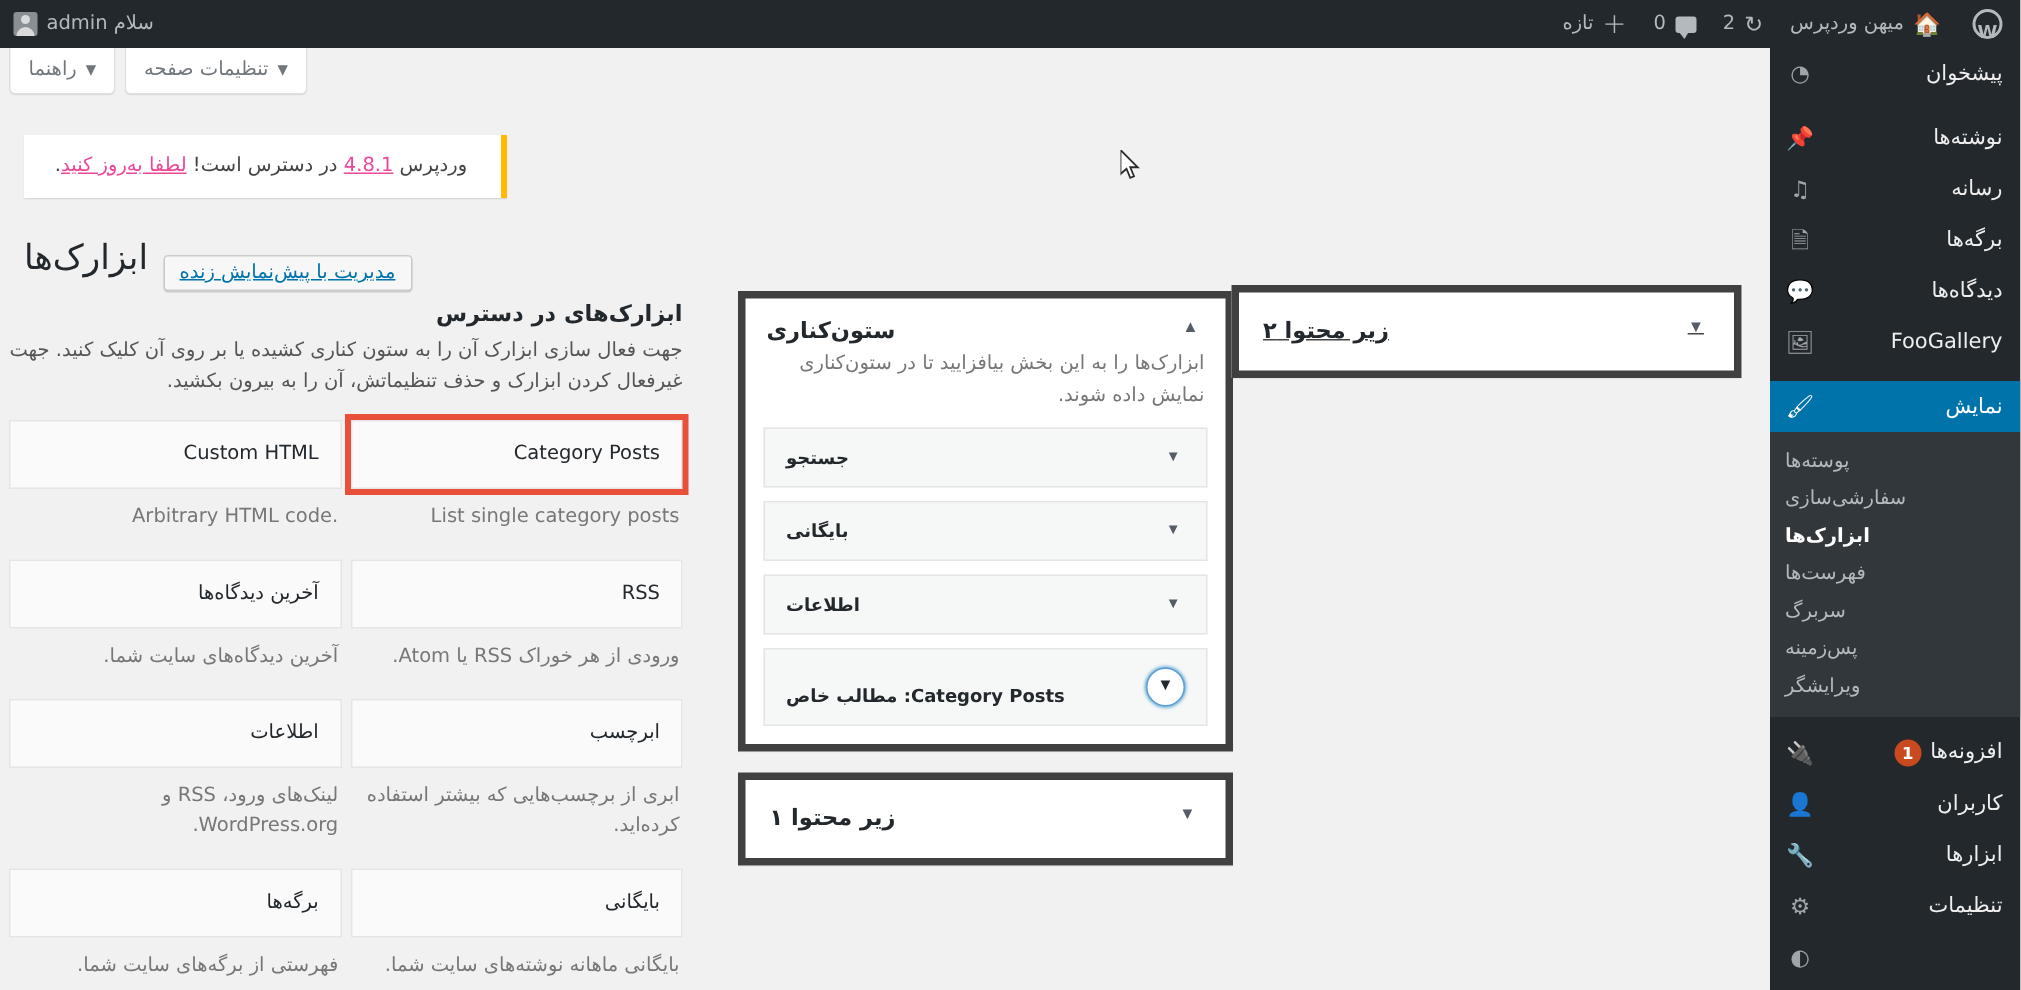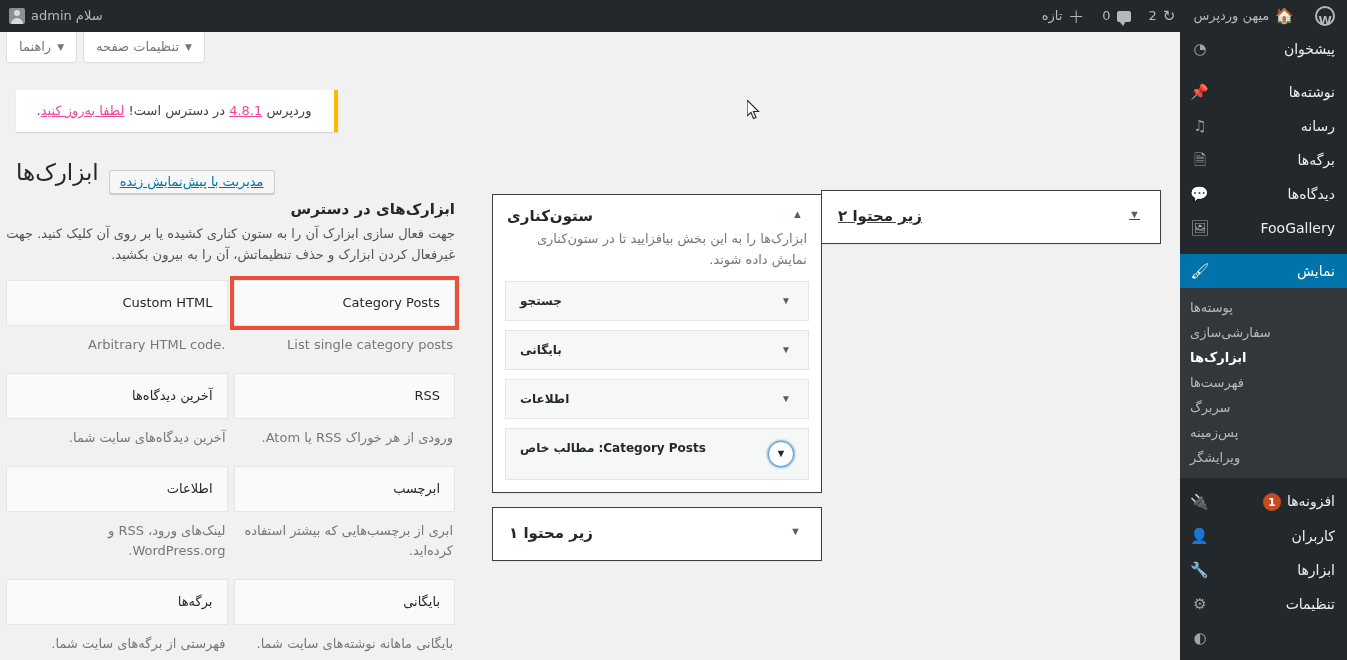--- a/index.html
+++ b/index.html
@@ -180,21 +180,21 @@
   }
 
   
   .sidebars-col {
     position: absolute; top: 162px; left: 492px; width: 330px;
   }
   .sidebars-col2 {
     position: absolute; top: 158px; left: 821px; width: 340px; text-decoration: underline;
   }
   .widgets-holder {
-    background: #fff; border: 1px solid #404040;
+    background: #fff; border: 5px solid #404040;
     box-shadow: 0 1px 1px rgba(0,0,0,.04);
     padding: 0 0 12px;
   }
   .holder-head {
     display: flex; align-items: flex-start; justify-content: space-between;
     flex-direction: row-reverse; padding: 12px 14px 4px;
   }
   .holder-title {
     font-size: 15px; font-weight: 700; color: #23282d; margin: 0;
   }
@@ -203,21 +203,21 @@
     color: #555d66; font-size: 11px; line-height: 1;
   }
   .holder-desc {
     font-size: 13px; color: #777; line-height: 1.6;
     padding: 0 14px 10px; text-align: right;
   }
   .holder-body { padding: 0 12px; }
   .sb-widget {
     background: #f6f7f7; border: 1px solid #e5e5e5;
     margin-bottom: 9px; padding: 12px 14px; position: relative;
-    display: flex; align-items: flex-start; justify-content: space-between;
+    display: flex; align-items: flex-end; justify-content: space-between;
     flex-direction: row-reverse; cursor: move;
   }
   .sb-widget .sbw-title { font-size: 12px; font-weight: 700; color: #23282d; }
   .sb-widget .sbw-toggle {
     font-size: 10px; color: #555d66; background: none; border: none;
     cursor: pointer; padding: 2px 3px; line-height: 1;
   }
   .sb-widget.focused .sbw-toggle {
     width: 26px; height: 26px; border-radius: 50%;
     border: 1px solid #5b9dd9; box-shadow: 0 0 2px 1px rgba(30,140,190,.6);

